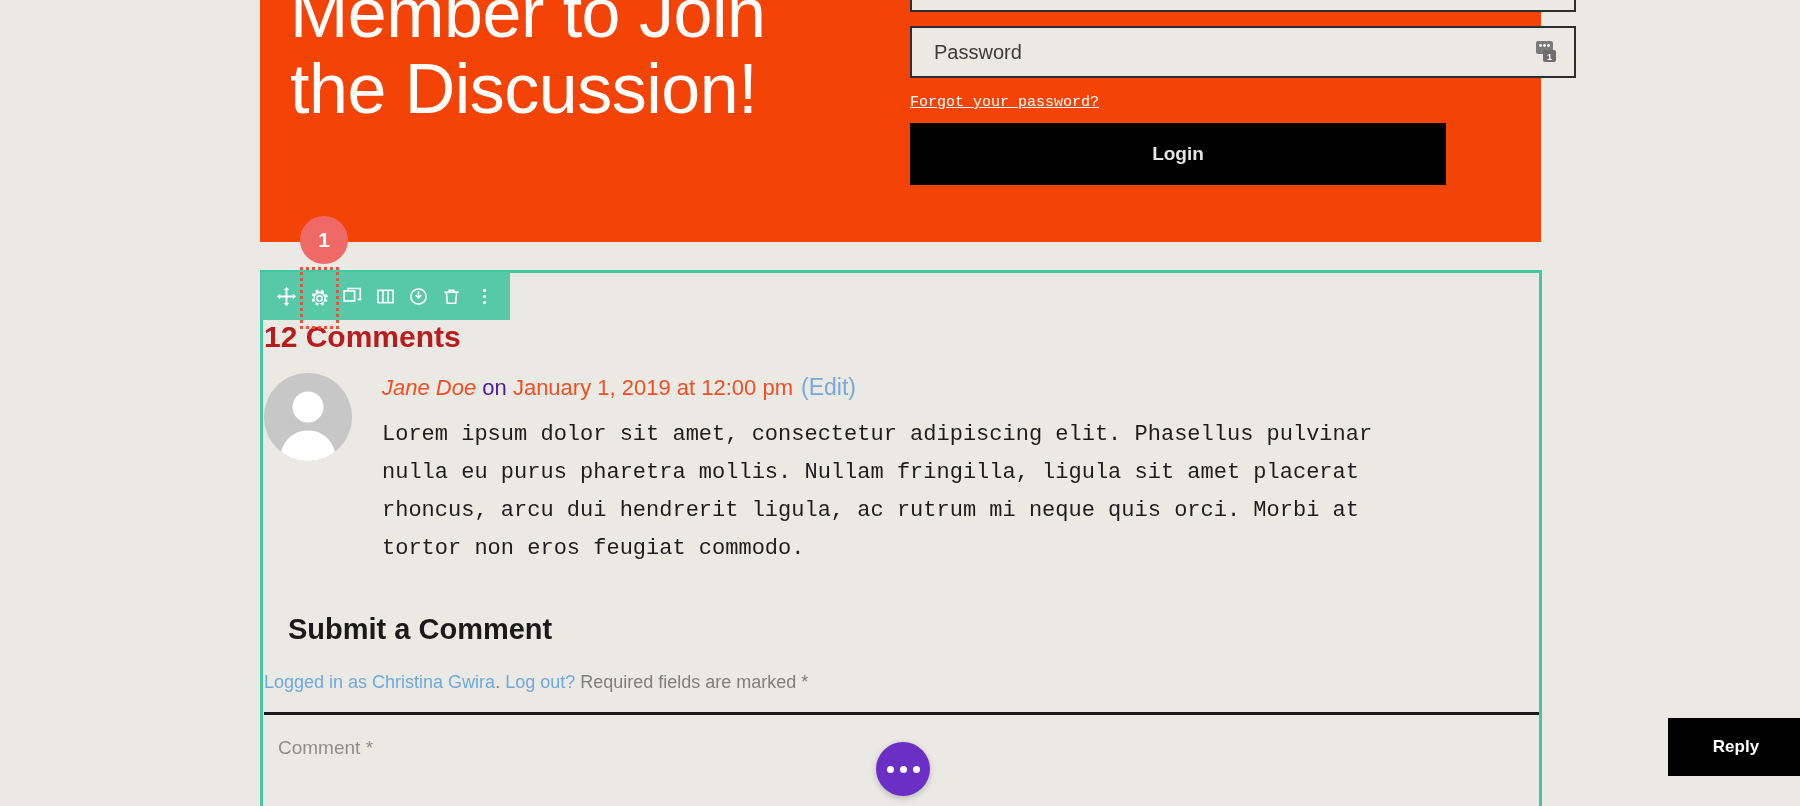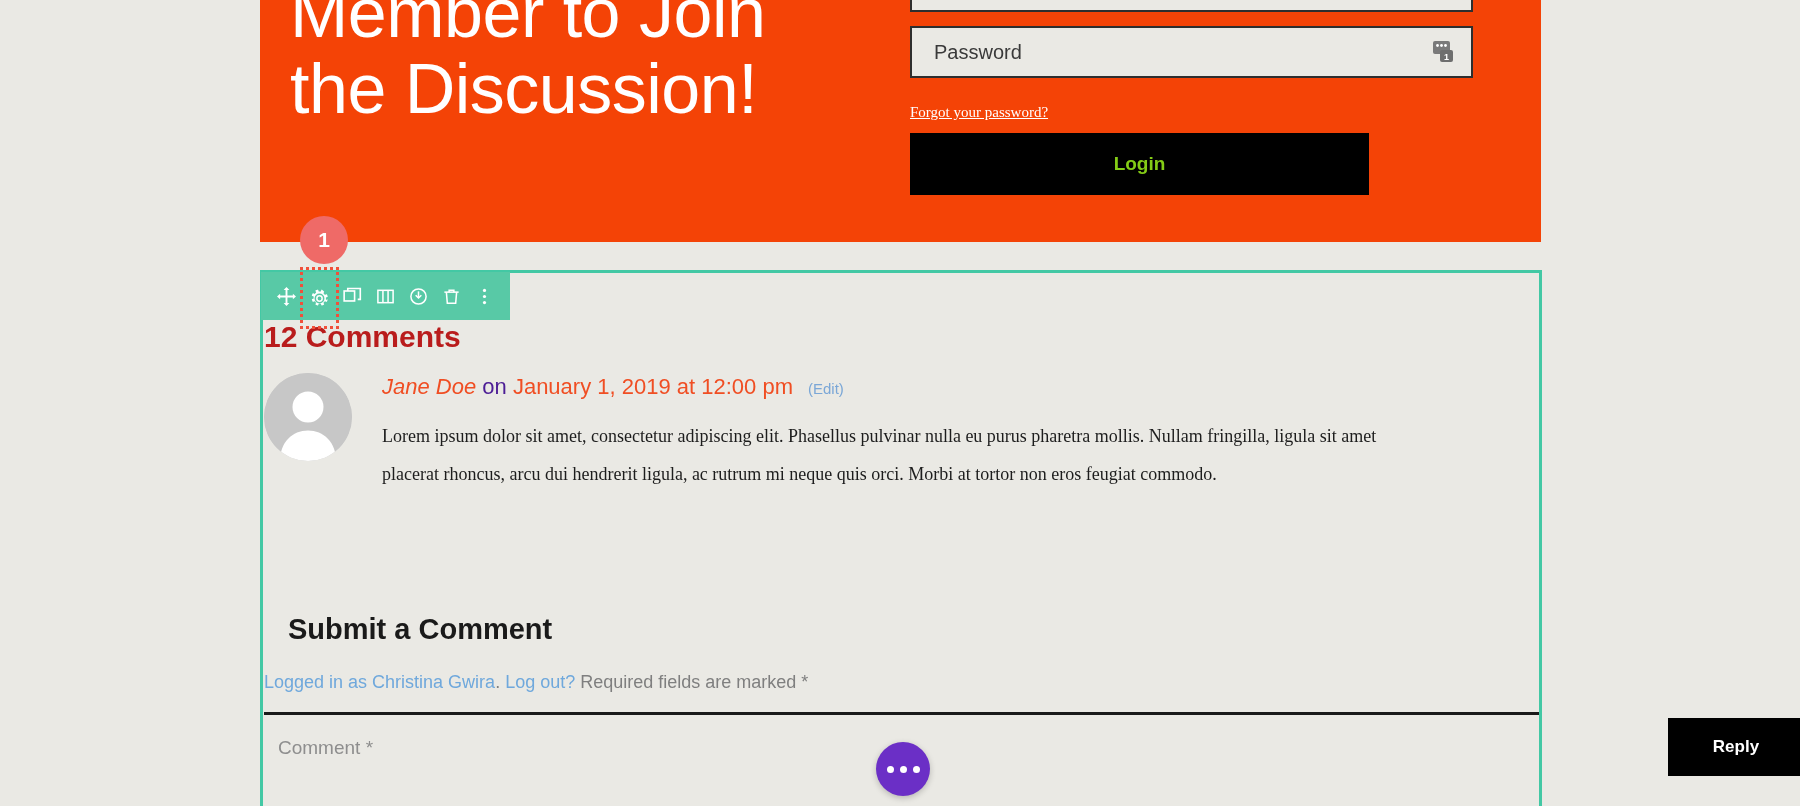--- a/index.html
+++ b/index.html
@@ -46,21 +46,21 @@
     white-space: pre-line;
   }
   #login-form {
     position: absolute;
     left: 650px;
     top: 120px;
     width: 563px;
   }
   .login-field {
     position: relative;
-    width: 563px;
+    width: 666px;
     height: 52px;
     background: #eae9e4;
     border: 2px solid #2e2e2e;
     box-sizing: border-box;
     margin-bottom: 14px;
     display: flex;
     align-items: center;
   }
   .login-field .field-text {
     font-size: 20px;
@@ -74,29 +74,29 @@
     top: 50%;
     transform: translateY(-50%);
     width: 24px;
     height: 22px;
   }
   #forgot-link {
     display: inline-block;
     color: #ffffff;
     font-size: 15px;
     text-decoration: underline;
-    margin-top: 12px;
+    margin-top: 2px;
     margin-bottom: 12px;
-    font-family: Liberation Serif, serif;
+    font-family: Liberation Mono, monospace;
   }
   #login-button {
-    width: 459px;
+    width: 536px;
     height: 62px;
     background: #000000;
-    color: #84cc16;
+    color: #e5e5e5;
     border: none;
     font-size: 19px;
     font-weight: bold;
     font-family: "Liberation Sans", sans-serif;
     cursor: pointer;
     display: block;
   }
 
   
   #step-badge {
@@ -204,30 +204,30 @@
     font-size: 22px;
     line-height: 28px;
     color: #f04e23;
     font-family: "Liberation Sans", sans-serif;
   }
   #comment-meta .author { color: #f04e23; font-style: italic; }
   #comment-meta .on-word { color: #4c1d95; }
   #comment-meta .datetime { color: #f04e23; }
   #comment-meta .edit-link {
     color: #7ba7d7;
-    font-size: 15px;
+    font-size: 23px;
     text-decoration: none;
-    margin-left: 15px;
+    margin-left: 8px;
   }
   #comment-text {
     margin-top: 14px;
-    font-size: 18px;
+    font-size: 22px;
     line-height: 38px;
     color: #1d1d1d;
-    font-family: Liberation Serif, serif;
+    font-family: Liberation Mono, monospace;
   }
   #reply-button {
     position: absolute;
     left: 1404px;
     top: 398px;
     width: 136px;
     height: 58px;
     background: #000000;
     color: #ffffff;
     border: none;

